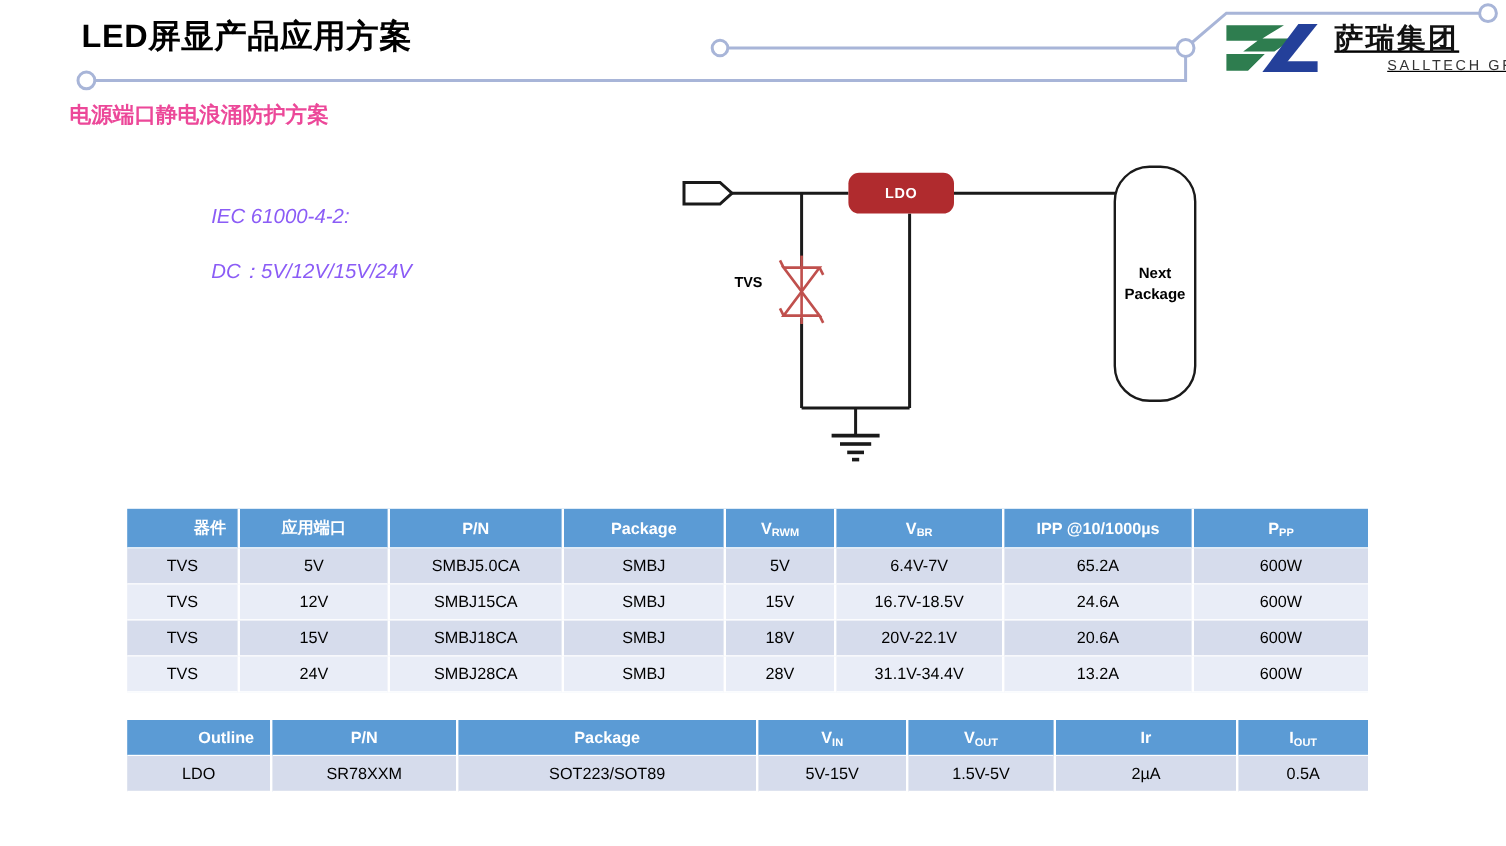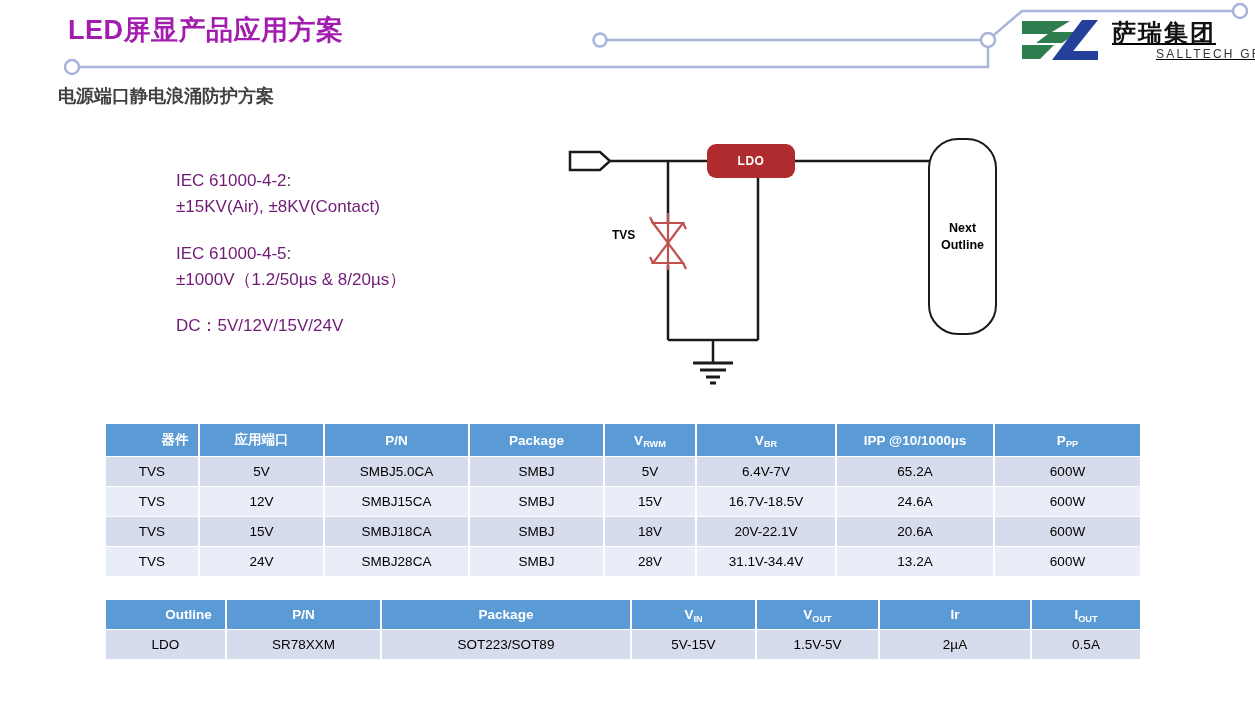--- a/index.html
+++ b/index.html
@@ -26,31 +26,31 @@
     left: 0; top: 0;
     width: 1255px; height: 90px;
     pointer-events: none;
   }
   #page-title {
     position: absolute;
     left: 68px;
     top: 12px;
     font-size: 27px;
     font-weight: bold;
-    color: #a21caf;
+    color: #000000;
     letter-spacing: 0.5px;
     white-space: nowrap;
   }
   #subtitle {
     position: absolute;
     left: 58px;
     top: 84px;
     font-size: 18px;
     font-weight: bold;
-    color: #404040;
+    color: #ec4899;
     white-space: nowrap;
   }
 
   
   #logo {
     position: absolute;
     left: 1018px;
     top: 14px;
     width: 228px;
     height: 52px;
@@ -85,22 +85,23 @@
     white-space: nowrap;
     margin-left: 44px;
   }
 
   
   #spec-block {
     position: absolute;
     left: 176px;
     top: 168px;
     font-size: 17px;
-    color: #701a75;
+    color: #8b5cf6;
     line-height: 1.55;
+    font-style: italic;
   }
   #spec-block .spec-group { margin-bottom: 20px; }
   #spec-block .spec-group:last-child { margin-bottom: 0; }
   #spec-block .spec-line { white-space: nowrap; }
 
   
   #circuit {
     position: absolute;
     left: 540px;
     top: 125px;
@@ -235,25 +236,20 @@
     </svg>
     <div id="logo-text">
       <div id="logo-cn">萨瑞集团</div>
       <div id="logo-en">SALLTECH GROUP</div>
     </div>
   </div>
 
   <div id="spec-block">
     <div class="spec-group">
       <div class="spec-line">IEC 61000-4-2:</div>
-      <div class="spec-line">±15KV(Air), ±8KV(Contact)</div>
-    </div>
-    <div class="spec-group">
-      <div class="spec-line">IEC 61000-4-5:</div>
-      <div class="spec-line">±1000V（1.2/50µs &amp; 8/20µs）</div>
     </div>
     <div class="spec-group">
       <div class="spec-line">DC：5V/12V/15V/24V</div>
     </div>
   </div>
 
   <div id="circuit">
     <svg viewBox="0 0 490 270" width="490" height="270">
 
       <polygon points="30,27 60,27 70,36 60,45 30,45" fill="#ffffff" stroke="#1a1a1a" stroke-width="2.5"></polygon>
@@ -287,21 +283,21 @@
     </svg>
 
     <div class="circ-label" id="tvs-label">TVS</div>
 
     <div id="ldo-box">
       <span>LDO</span>
     </div>
 
     <div id="next-circuit-box">
       <span id="next-circuit-label">Next
-Outline</span>
+Package</span>
     </div>
   </div>
 
   <table class="tbl" id="table-tvs">
     <colgroup>
       <col style="width:93px">
         <col style="width:125px">
         <col style="width:145px">
       <col style="width:135px">
         <col style="width:92px">

